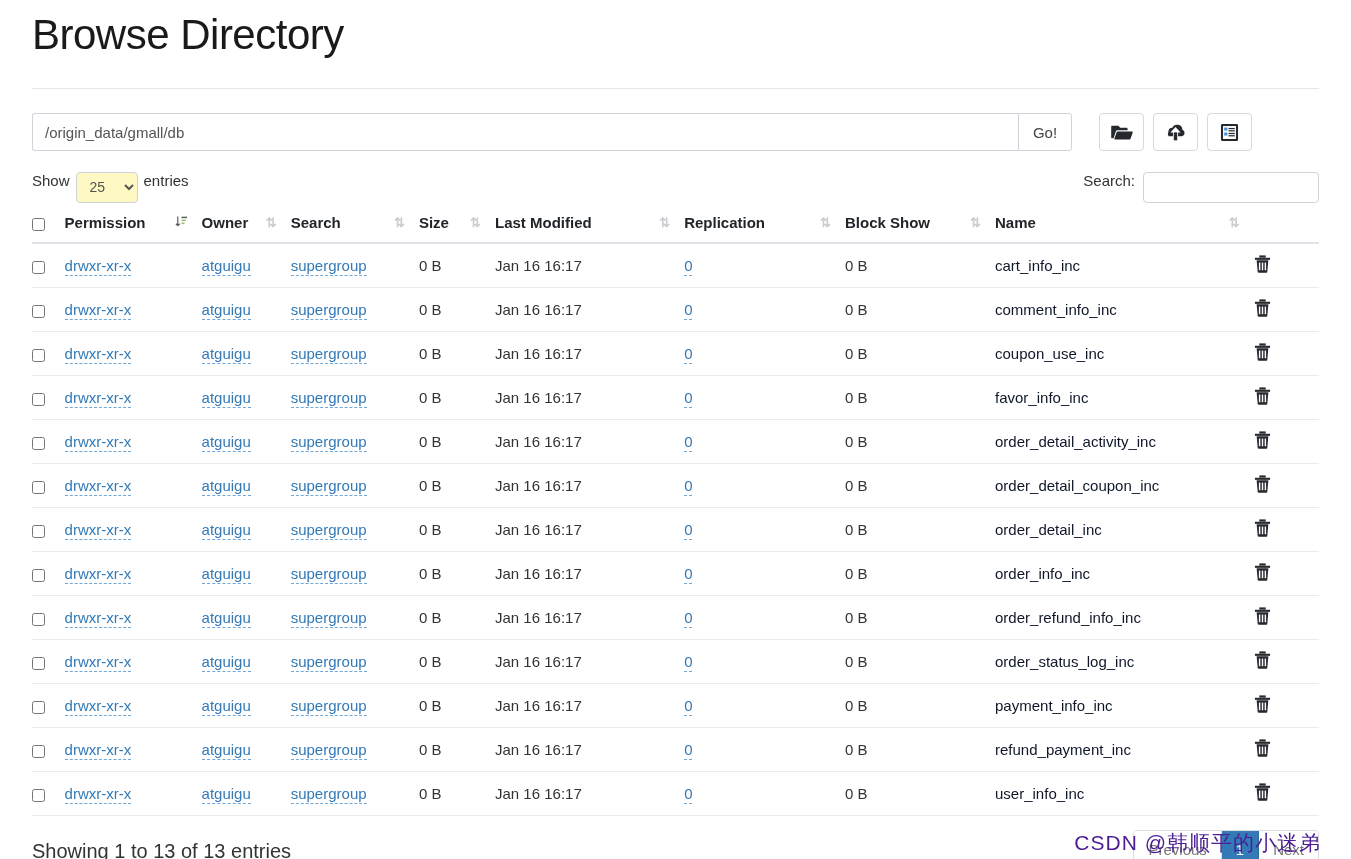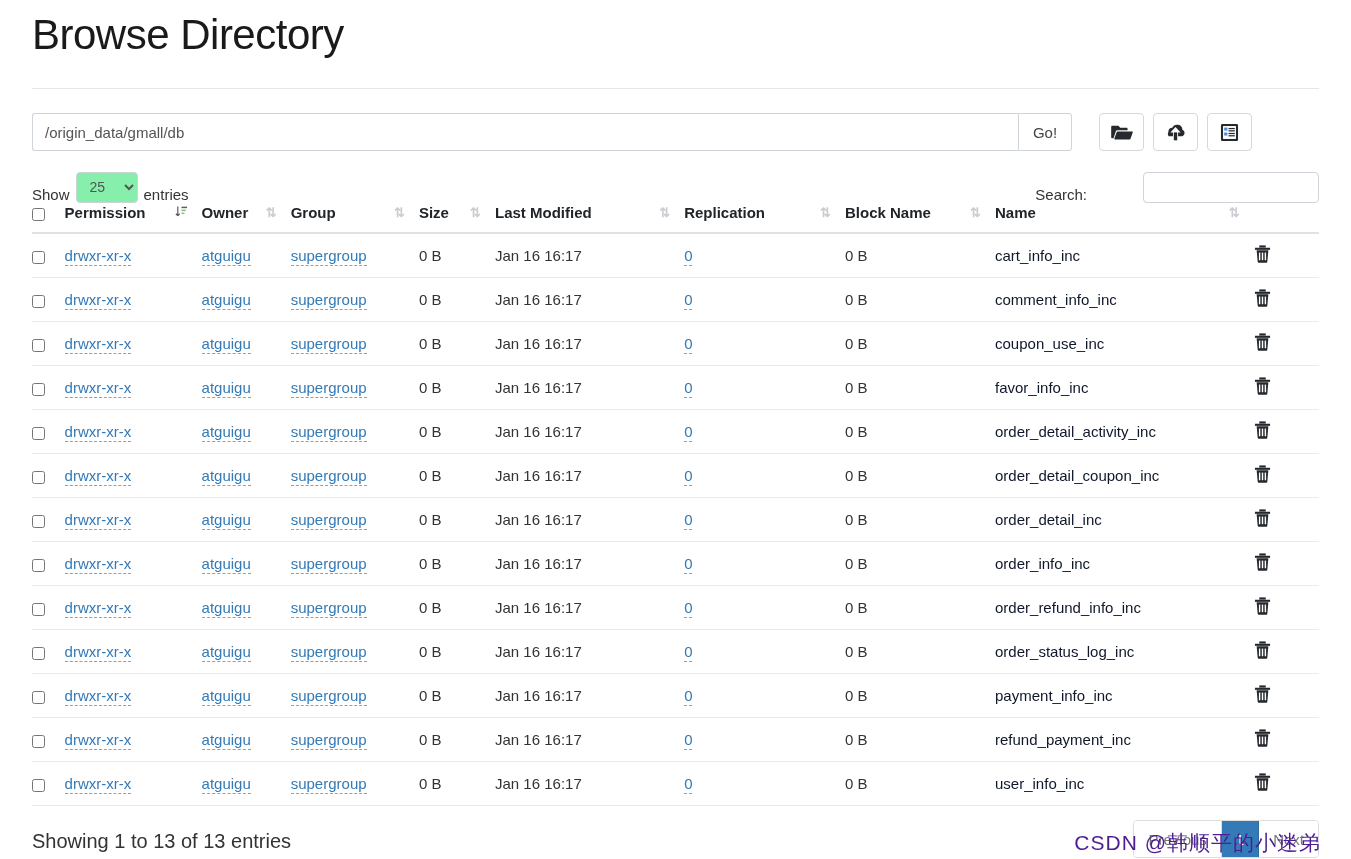--- a/index.html
+++ b/index.html
@@ -89,58 +89,58 @@
   .controls-row {
     display: flex;
     justify-content: space-between;
     align-items: center;
     margin-top: 19px;
     height: 34px;
     width: 1287px;
   }
   .length-box {
     display: flex;
-    align-items: flex-end;
+    align-items: flex-start;
     font-size: 15px;
     color: #333;
   }
   .length-box span { white-space: pre; }
   .length-select {
     margin: 0 6px;
     height: 31px;
     width: 62px;
     border: 1px solid #ced4da;
     border-radius: 4px;
-    background: #86efac;
+    background: #fef9c3;
     font-size: 14px;
     color: #555;
     padding-left: 9px;
     font-family: "Liberation Sans", sans-serif;
   }
   .filter-box {
     display: flex;
-    align-items: flex-end;
+    align-items: flex-start;
     font-size: 15px;
     color: #333;
-    gap: 48px;
   }
   .search-input {
     margin-left: 8px;
     width: 176px;
     height: 31px;
     border: 1px solid #ced4da;
     border-radius: 4px;
     background: #fff;
     padding: 0 8px;
     font-size: 14px;
     outline: none;
     font-family: "Liberation Sans", sans-serif;
   }
   
   table.files {
+    margin-top: 10px;
     width: 1287px;
     border-collapse: collapse;
     table-layout: fixed;
   }
   table.files thead th {
     text-align: left;
     font-size: 15px;
     font-weight: bold;
     color: #212529;
     padding: 0 0 11px 0;
@@ -330,21 +330,21 @@
           </div>
         </th>
         <th>
           <div class="th-inner">
             <span class="th-label">Owner</span>
             <span class="sort-ic">⇅</span>
           </div>
         </th>
         <th>
           <div class="th-inner">
-            <span class="th-label">Group</span>
+            <span class="th-label">Search</span>
             <span class="sort-ic">⇅</span>
           </div>
         </th>
         <th>
           <div class="th-inner">
             <span class="th-label">Size</span>
             <span class="sort-ic">⇅</span>
           </div>
         </th>
         <th>
@@ -354,21 +354,21 @@
           </div>
         </th>
         <th>
           <div class="th-inner">
             <span class="th-label">Replication</span>
             <span class="sort-ic">⇅</span>
           </div>
         </th>
         <th>
           <div class="th-inner">
-            <span class="th-label">Block Name</span>
+            <span class="th-label">Block Show</span>
             <span class="sort-ic">⇅</span>
           </div>
         </th>
         <th>
           <div class="th-inner">
             <span class="th-label">Name</span>
             <span class="sort-ic">⇅</span>
           </div>
         </th>
         <th></th>

